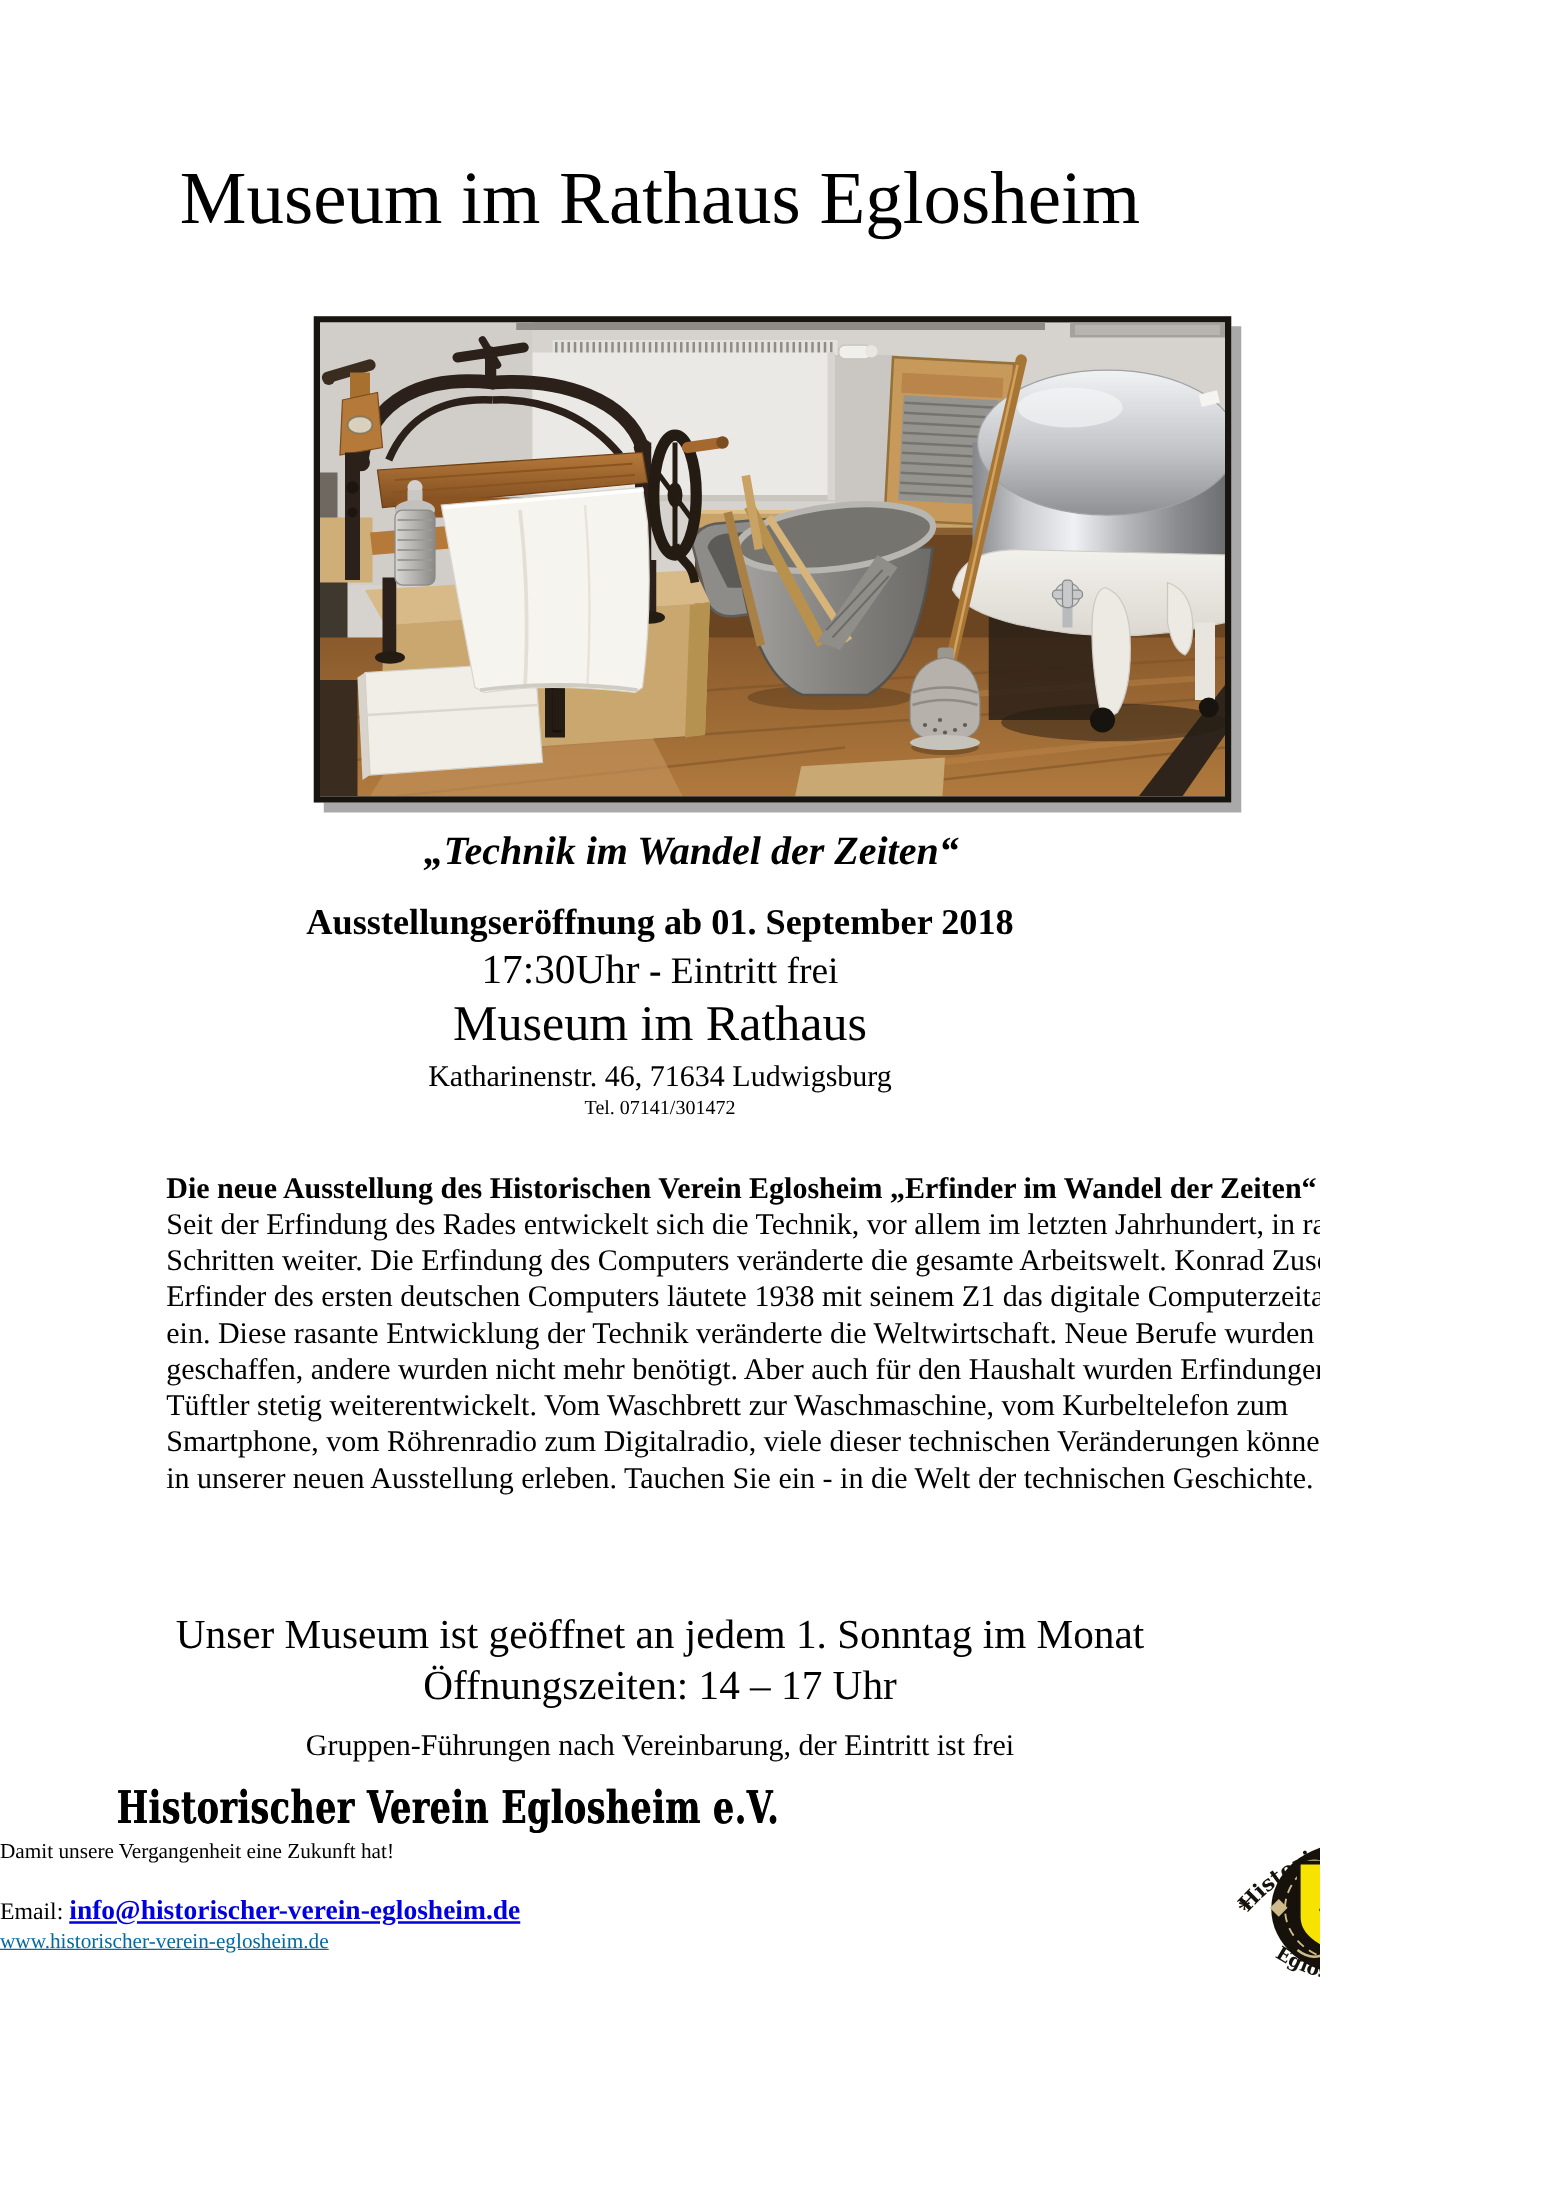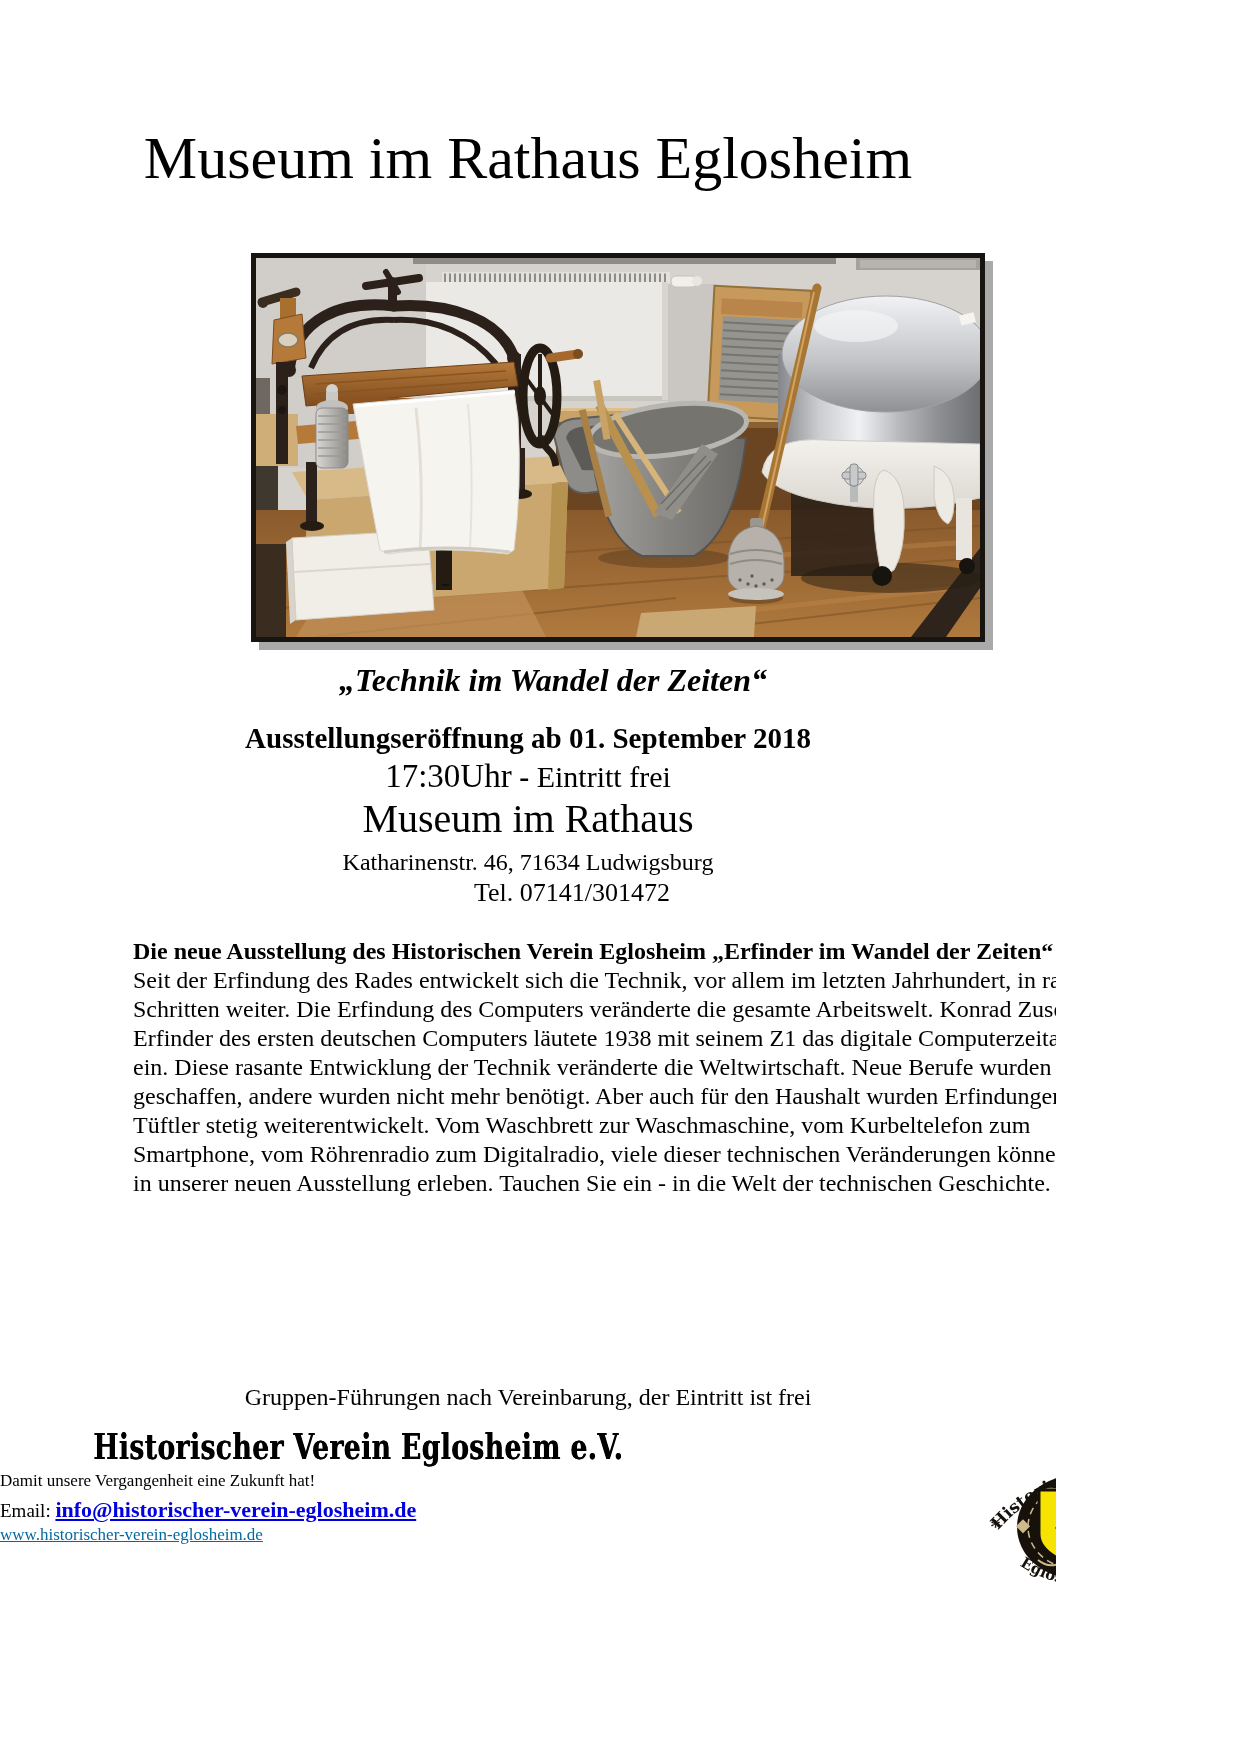--- a/index.html
+++ b/index.html
@@ -13,34 +13,34 @@
          border:5px solid #181410;box-shadow:8px 8px 0 #a9a9a9;background:#d6d3ce;}
   .photo svg{display:block;width:100%;height:100%;}
 
   .quote-line{top:662px;font-size:32px;font-weight:bold;font-style:italic;padding-left:25px;}
   .opening-line{top:722px;font-size:29px;font-weight:bold;}
   .time-line{top:758px;font-size:30px;}
   .time-line .time-big{font-size:33px;}
   .time-line .time-sep{font-weight:bold;}
   .venue-line{top:796px;font-size:40px;}
   .address-line{top:849px;font-size:24px;}
-  .phone-line{top:878px;font-size:26px;padding-left:44px;}
+  .phone-line{top:878px;font-size:16px;}
 
   .article{position:absolute;left:133px;top:937px;width:992px;font-size:24px;line-height:29px;}
   .article-heading{font-weight:bold;max-width:930px;}
 
   .hours-block{top:1288px;font-size:33px;line-height:41px;}
   .groups-line{top:1384px;font-size:24px;}
 
   .footer-col{position:absolute;left:0;top:1428px;width:1120px;text-align:left;}
   .org-name{font-family:"DejaVu Serif",serif;font-weight:bold;font-size:36px;line-height:1.05;
             display:inline-block;transform:scaleX(.74);transform-origin:center;
             letter-spacing:.5px;text-shadow:.6px 0 0 #000;}
   .slogan{font-size:17px;margin-top:5px;}
-  .email-line{font-size:19px;margin-top:6px;}
+  .email-line{font-size:19px;margin-top:24px;}
   .email-link{font-size:22px;font-weight:bold;color:#0000e0;text-decoration:underline;cursor:pointer;}
   .www-link{display:inline-block;font-size:17px;margin-top:2px;color:#0369a1;
             text-decoration:underline;cursor:pointer;}
 
   .club-logo{position:absolute;left:986px;top:1442px;width:182px;height:162px;}
   .club-logo svg{display:block;width:100%;height:100%;}
 </style>
 </head>
 <body>
 
@@ -294,20 +294,24 @@
   <div class="center-abs time-line"><span class="time-big">17:30Uhr</span><span class="time-sep"> - </span><span>Eintritt frei</span></div>
   <div class="center-abs venue-line">Museum im Rathaus</div>
   <div class="center-abs address-line">Katharinenstr. 46, 71634 Ludwigsburg</div>
   <div class="center-abs phone-line">Tel. 07141/301472</div>
 
   <div class="article">
     <div class="article-heading">Die neue Ausstellung des Historischen Verein Eglosheim „Erfinder im Wandel der Zeiten“</div>
     <div>Seit der Erfindung des Rades entwickelt sich die Technik, vor allem im letzten Jahrhundert, in rasanten Schritten weiter. Die Erfindung des Computers veränderte die gesamte Arbeitswelt. Konrad Zuse, der Erfinder des ersten deutschen Computers läutete 1938 mit seinem Z1 das digitale Computerzeitalter ein. Diese rasante Entwicklung der Technik veränderte die Weltwirtschaft. Neue Berufe wurden geschaffen, andere wurden nicht mehr benötigt. Aber auch für den Haushalt wurden Erfindungen durch Tüftler stetig weiterentwickelt. Vom Waschbrett zur Waschmaschine, vom Kurbeltelefon zum Smartphone, vom Röhrenradio zum Digitalradio, viele dieser technischen Veränderungen können Sie in unserer neuen Ausstellung erleben. Tauchen Sie ein - in die Welt der technischen Geschichte.</div>
   </div>
 
+  <div class="center-abs hours-block">
+    <div>Unser Museum ist geöffnet an jedem 1. Sonntag im Monat</div>
+    <div>Öffnungszeiten: 14 – 17 Uhr</div>
+  </div>
   <div class="center-abs groups-line">Gruppen-Führungen nach Vereinbarung, der Eintritt ist frei</div>
 
   <div class="footer-col">
     <div><span class="org-name">Historischer Verein Eglosheim e.V.</span></div>
     <div class="slogan">Damit unsere Vergangenheit eine Zukunft hat!</div>
     <div class="email-line">
       <span>Email:</span>
       <a class="email-link">info@historischer-verein-eglosheim.de</a>
     </div>
     <div><a class="www-link">www.historischer-verein-eglosheim.de</a></div>

